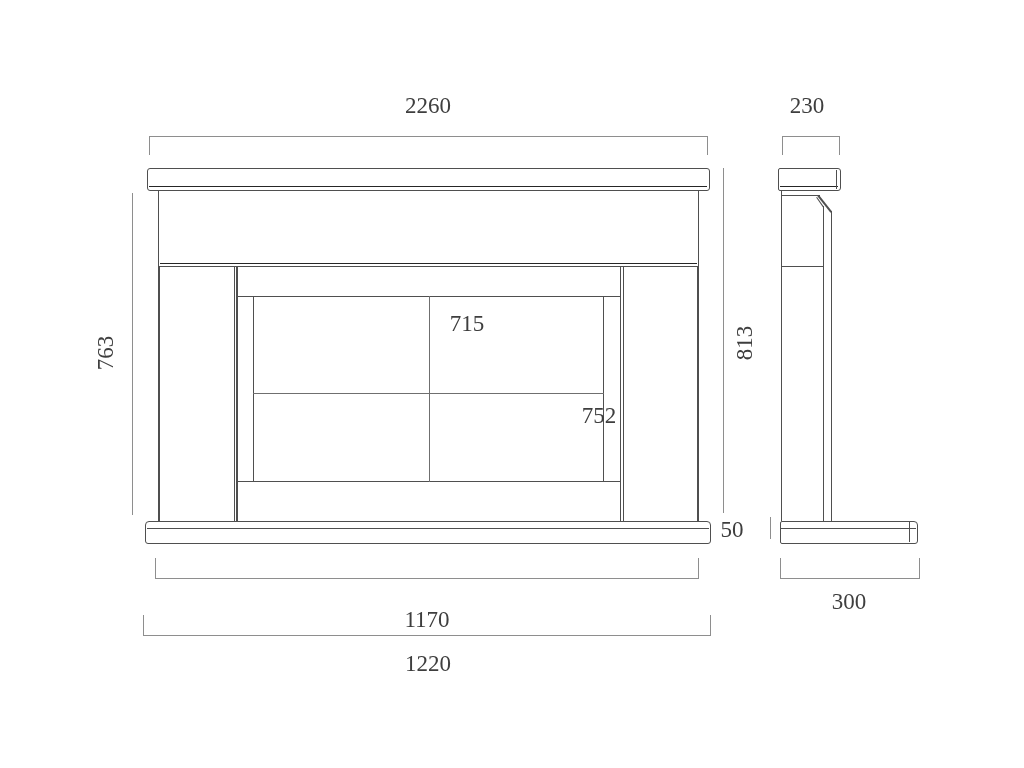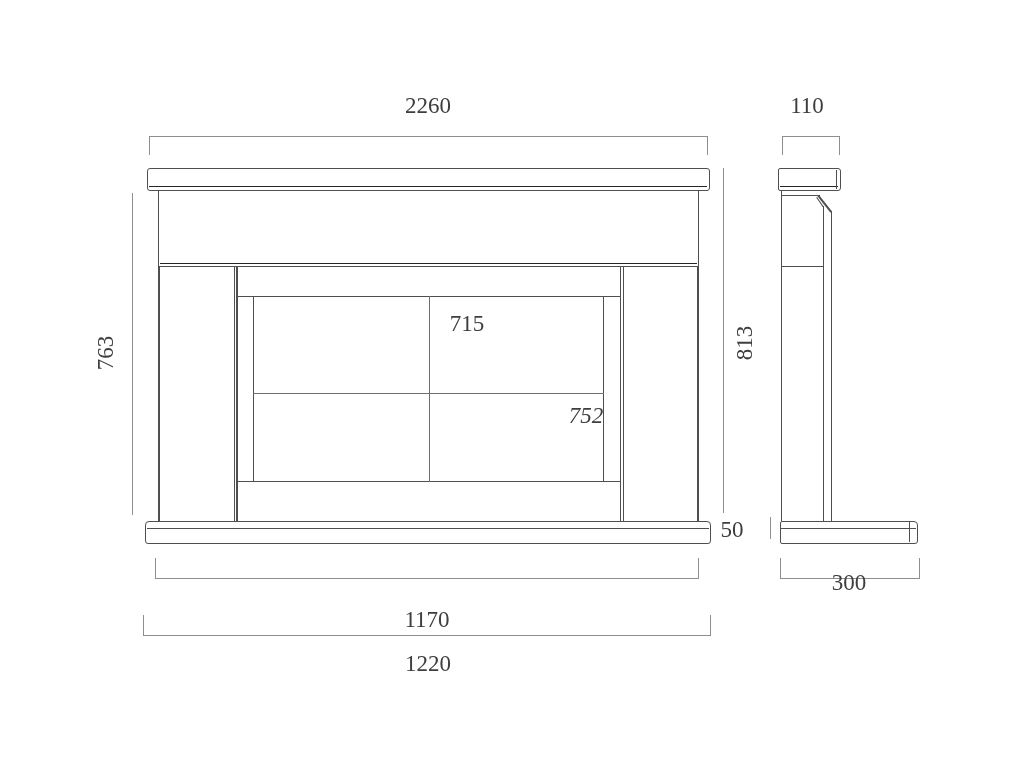--- a/index.html
+++ b/index.html
@@ -40,21 +40,21 @@
     <div class="line" style="left:697px;top:266.5px;width:1.5px;height:254.5px;"></div>
 
     <div class="line" style="left:237px;top:295.5px;width:382.5px;height:1px;"></div>
     <div class="line" style="left:237px;top:481px;width:382.5px;height:1px;"></div>
     <div class="line" style="left:253px;top:295.5px;width:1px;height:186.5px;"></div>
     <div class="line" style="left:602.5px;top:295.5px;width:1px;height:186.5px;"></div>
 
     <div class="mid" style="left:428.5px;top:295.5px;width:1px;height:186.5px;"></div>
     <div class="mid" style="left:253px;top:392.5px;width:350.5px;height:1px;"></div>
     <div class="label" style="left:467px;top:323px;">715</div>
-    <div class="label" style="left:586px;top:415px;font-style:italic;">752</div>
+    <div class="label" style="left:599px;top:415px;">752</div>
 
     <div class="piece" style="left:144.5px;top:520.5px;width:566.5px;height:23.5px;border-radius:4px 4px 3px 3px;"></div>
     <div class="line" style="left:146.5px;top:527.5px;width:562.5px;height:1px;"></div>
   </div>
 
   <div>
     <div class="bracket-down" style="left:148.5px;top:136px;width:559.5px;height:19px;"></div>
     <div class="label" style="left:428px;top:105px;">2260</div>
 
     <div class="dimline" style="left:131.5px;top:193px;width:1px;height:322px;"></div>
@@ -87,19 +87,19 @@
     <div class="shadow" style="left:780px;top:186px;width:58px;height:1px;"></div>
     <div class="line" style="left:836px;top:169.5px;width:1px;height:19px;"></div>
 
     <div class="piece" style="left:779.5px;top:520.5px;width:138.5px;height:23.5px;border-radius:2px 4px 3px 2px;"></div>
     <div class="line" style="left:781px;top:527.5px;width:135px;height:1px;"></div>
     <div class="line" style="left:909px;top:522px;width:1px;height:20px;"></div>
   </div>
 
   <div>
     <div class="bracket-down" style="left:782px;top:136px;width:58px;height:19px;"></div>
-    <div class="label" style="left:807px;top:105px;">110</div>
+    <div class="label" style="left:807px;top:105px;">230</div>
 
     <div class="bracket-up" style="left:780px;top:558px;width:139.5px;height:21px;"></div>
-    <div class="label" style="left:849px;top:582px;text-align:center;">300</div>
+    <div class="label" style="left:849px;top:601px;text-align:center;">300</div>
   </div>
 
 </div>
 
 </body></html>

